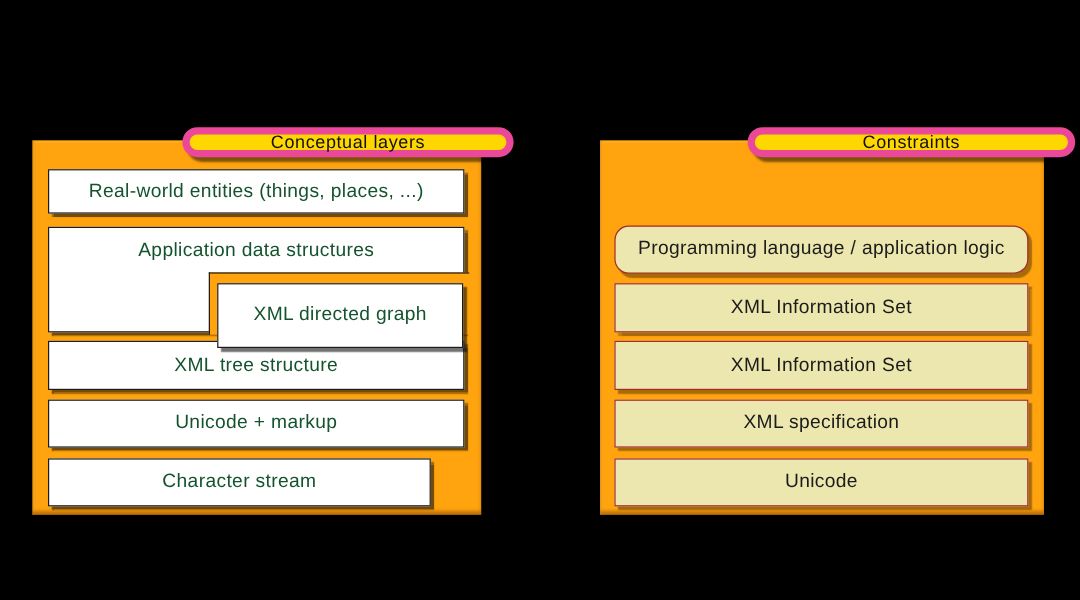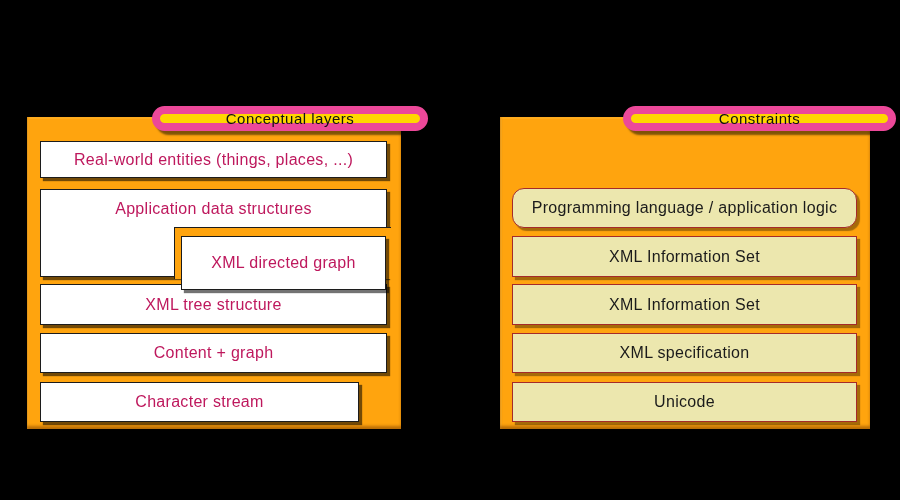--- a/index.html
+++ b/index.html
@@ -13,37 +13,37 @@
     background: #FFA40E;
     box-shadow: inset 0 -3px 3px rgba(130,65,0,0.55), inset 2px 2px 0 rgba(255,190,60,0.35), 4px 4px 4px rgba(0,0,0,0.6);
   }
   .panel-left  { left: 27px;  top: 117px; width: 374px; height: 312px; }
   .panel-right { left: 500px; top: 117px; width: 370px; height: 312px; }
 
   .tab {
     position: absolute;
     height: 25px;
     background: #FFD700;
-    border: 8px solid #ec4899;
+    border: 6px solid #ec4899;
     border-radius: 13px;
     box-shadow: 4px 4px 2px rgba(0,0,0,0.5);
     display: flex; align-items: center; justify-content: center;
     font-size: 15px; letter-spacing: 0.5px; color: #111;
     z-index: 6;
   }
   .tab-left  { left: 152px; top: 106px; width: 276px; }
   .tab-right { left: 623px; top: 106px; width: 273px; }
 
   .lbox {
     position: absolute;
     background: #FFFFFF;
     border: 1.5px solid #1C1C1C;
     box-shadow: 3px 3px 1px rgba(0,0,0,0.55);
     display: flex; align-items: center; justify-content: center;
-    font-size: 16px; letter-spacing: 0.3px; color: #be185d;
+    font-size: 16px; letter-spacing: 0.3px; color: #14532d;
     z-index: 2;
   }
   .rbox {
     position: absolute;
     background: #ECE7AE;
     border: 1.5px solid #A52A2A;
     box-shadow: 3px 3px 1px rgba(0,0,0,0.35);
     display: flex; align-items: center; justify-content: center;
     font-size: 16px; letter-spacing: 0.3px; color: #1B1B1B;
     z-index: 2;
@@ -92,21 +92,21 @@
   </div>
   <div class="cutout"></div>
   <div class="lbox lb3">
     <span>XML directed graph</span>
   </div>
 
   <div class="lbox lb4">
     <span>XML tree structure</span>
   </div>
   <div class="lbox lb5">
-    <span>Content + graph</span>
+    <span>Unicode + markup</span>
   </div>
   <div class="lbox lb6">
     <span>Character stream</span>
   </div>
 
   <div class="panel panel-right"></div>
   <div class="tab tab-right">
     <span>Constraints</span>
   </div>
 

